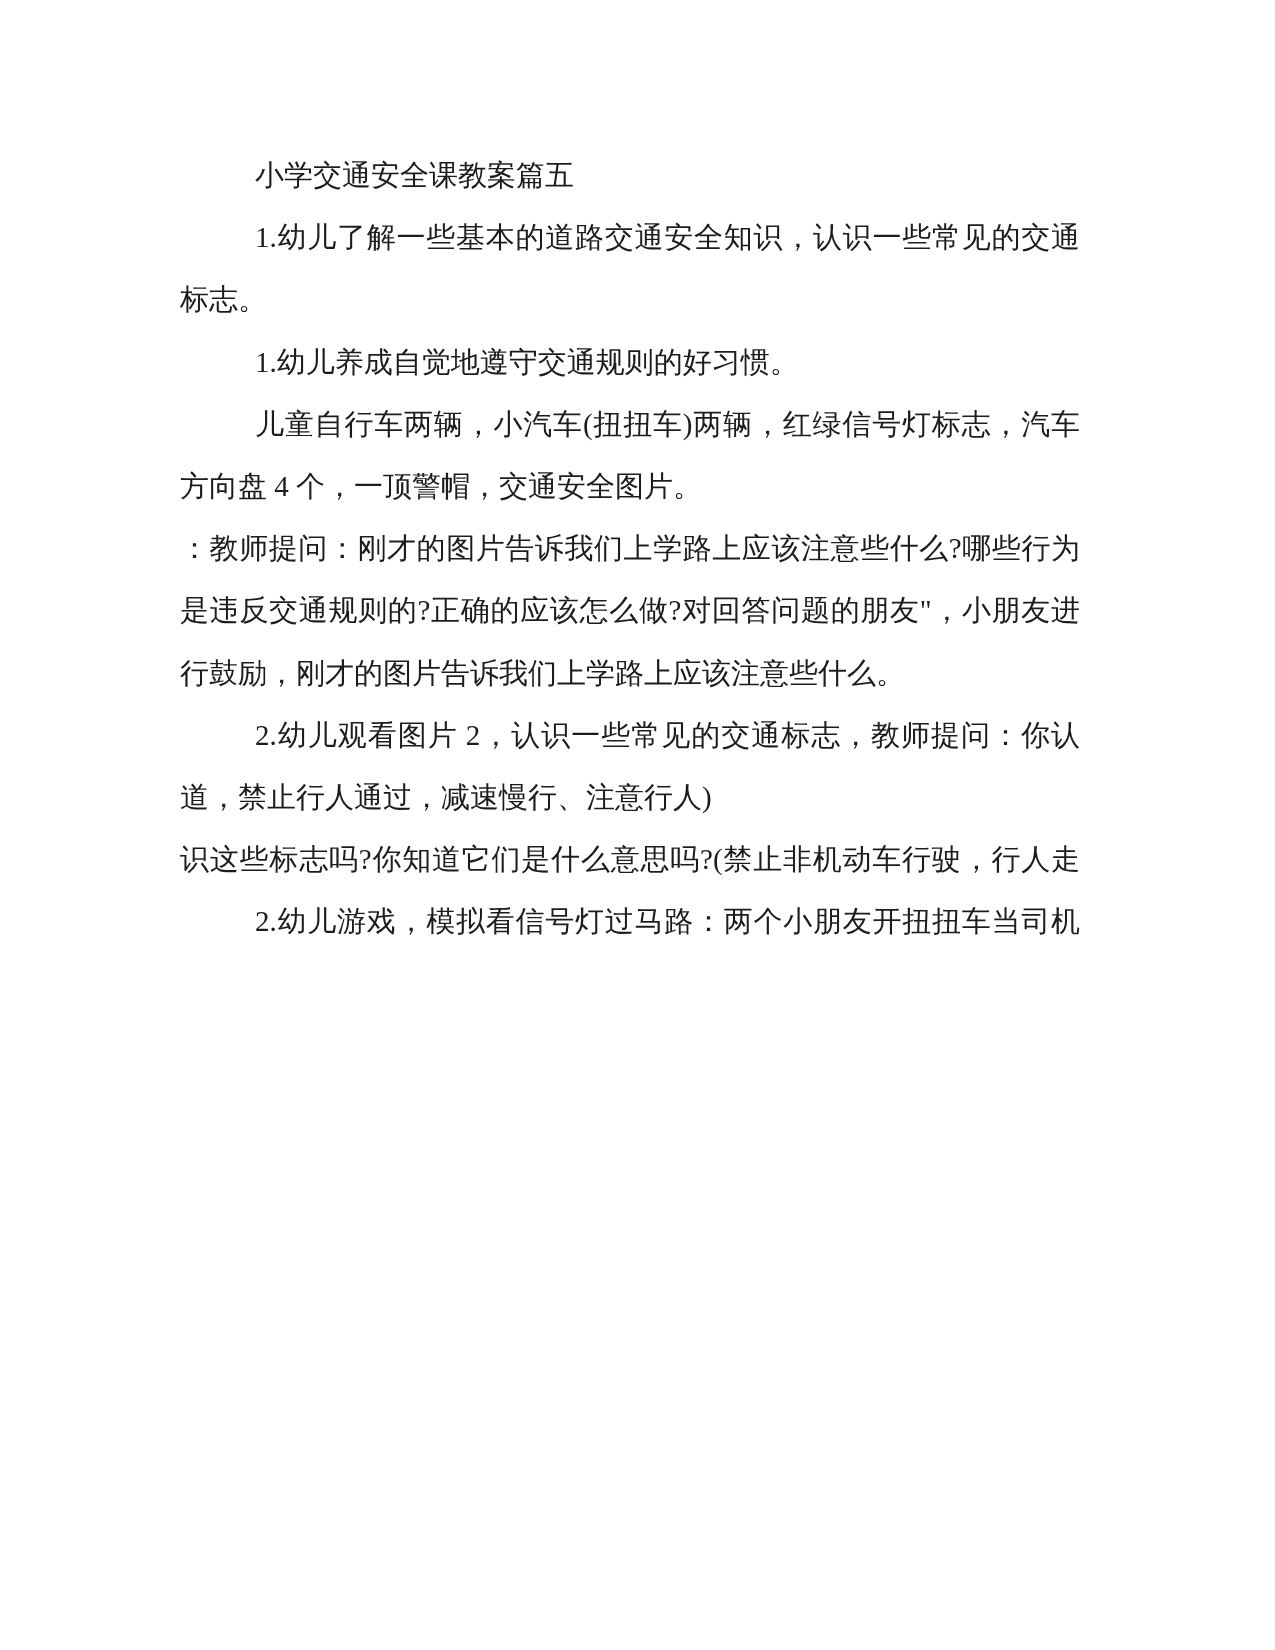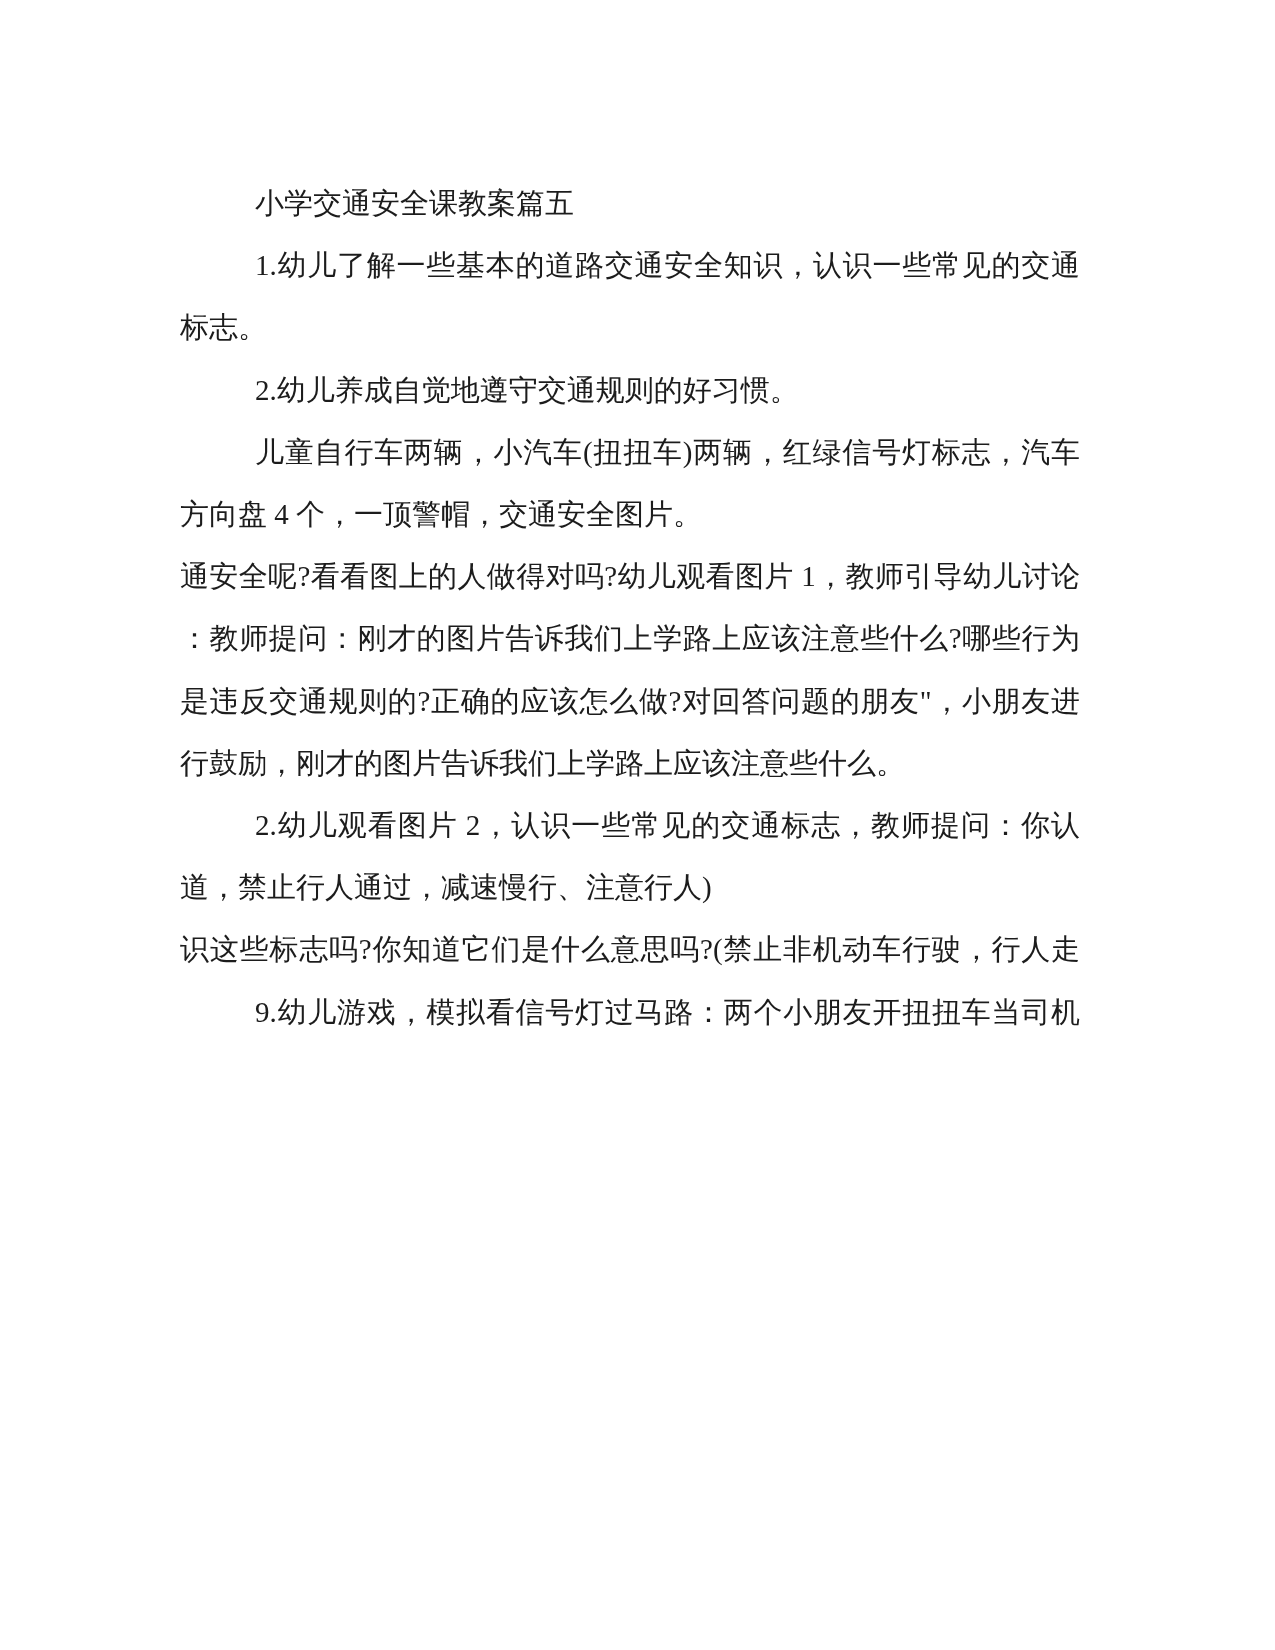--- a/index.html
+++ b/index.html
@@ -10,21 +10,21 @@
     position: relative;
     width: 1275px;
     height: 1650px;
     background: #ffffff;
     overflow: hidden;
     font-family: "Liberation Serif", "DejaVu Serif", serif;
   }
   .page {
     position: absolute;
     left: 180px;
-    top: 172px;
+    top: 144px;
     width: 900px;
     color: #1c1c1c;
     font-size: 29px;
     line-height: 62.2px;
     font-weight: 400;
   }
   .ln {
     width: 100%;
     text-align: left;
     white-space: normal;
@@ -38,24 +38,23 @@
     text-indent: 75px;
   }
 </style>
 </head>
 <body>
 
 <div class="page">
   <div class="ln ind">小学交通安全课教案篇五</div>
   <div class="ln ind fill">1.幼儿了解一些基本的道路交通安全知识，认识一些常见的交通</div>
   <div class="ln">标志。</div>
-  <div class="ln ind">2.幼儿养成自觉地遵守交通规则的好习惯。</div>
+  <div class="ln ind">1.幼儿养成自觉地遵守交通规则的好习惯。</div>
   <div class="ln ind fill">儿童自行车两辆，小汽车(扭扭车)两辆，红绿信号灯标志，汽车</div>
   <div class="ln">方向盘 4 个，一顶警帽，交通安全图片。</div>
-  <div class="ln fill">通安全呢?看看图上的人做得对吗?幼儿观看图片 1，教师引导幼儿讨论</div>
   <div class="ln fill">：教师提问：刚才的图片告诉我们上学路上应该注意些什么?哪些行为</div>
   <div class="ln fill">是违反交通规则的?正确的应该怎么做?对回答问题的朋友"，小朋友进</div>
   <div class="ln">行鼓励，刚才的图片告诉我们上学路上应该注意些什么。</div>
   <div class="ln ind fill">2.幼儿观看图片 2，认识一些常见的交通标志，教师提问：你认</div>
   <div class="ln">道，禁止行人通过，减速慢行、注意行人)</div>
   <div class="ln fill">识这些标志吗?你知道它们是什么意思吗?(禁止非机动车行驶，行人走</div>
-  <div class="ln ind fill">9.幼儿游戏，模拟看信号灯过马路：两个小朋友开扭扭车当司机</div>
+  <div class="ln ind fill">2.幼儿游戏，模拟看信号灯过马路：两个小朋友开扭扭车当司机</div>
 </div>
 
 </body></html>

